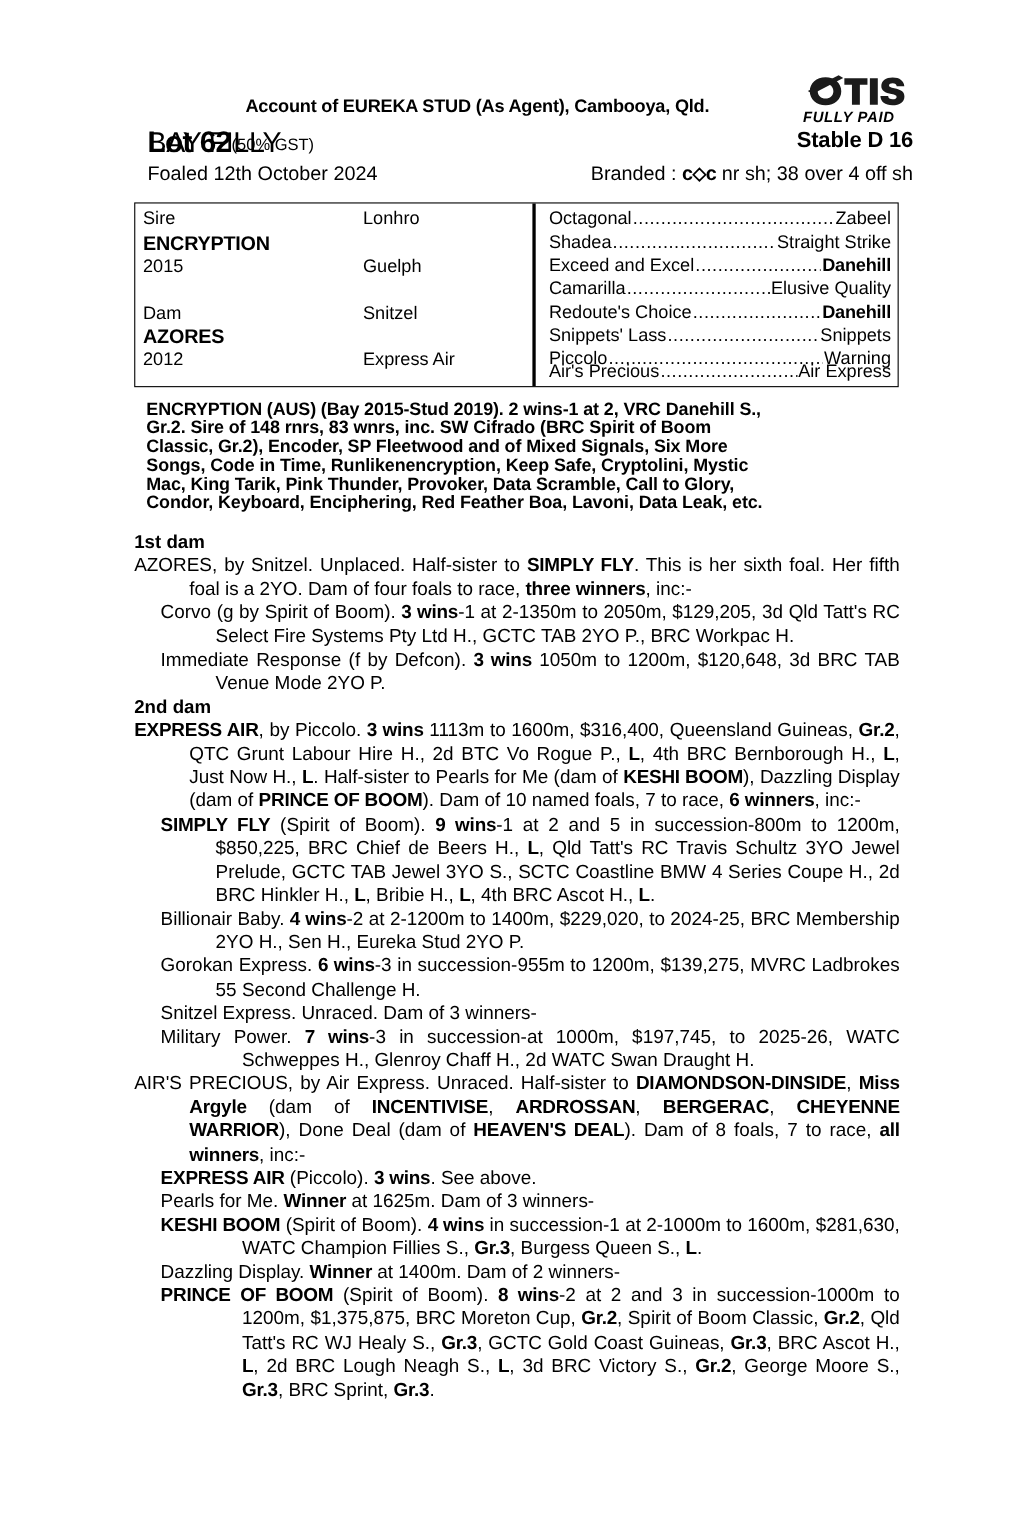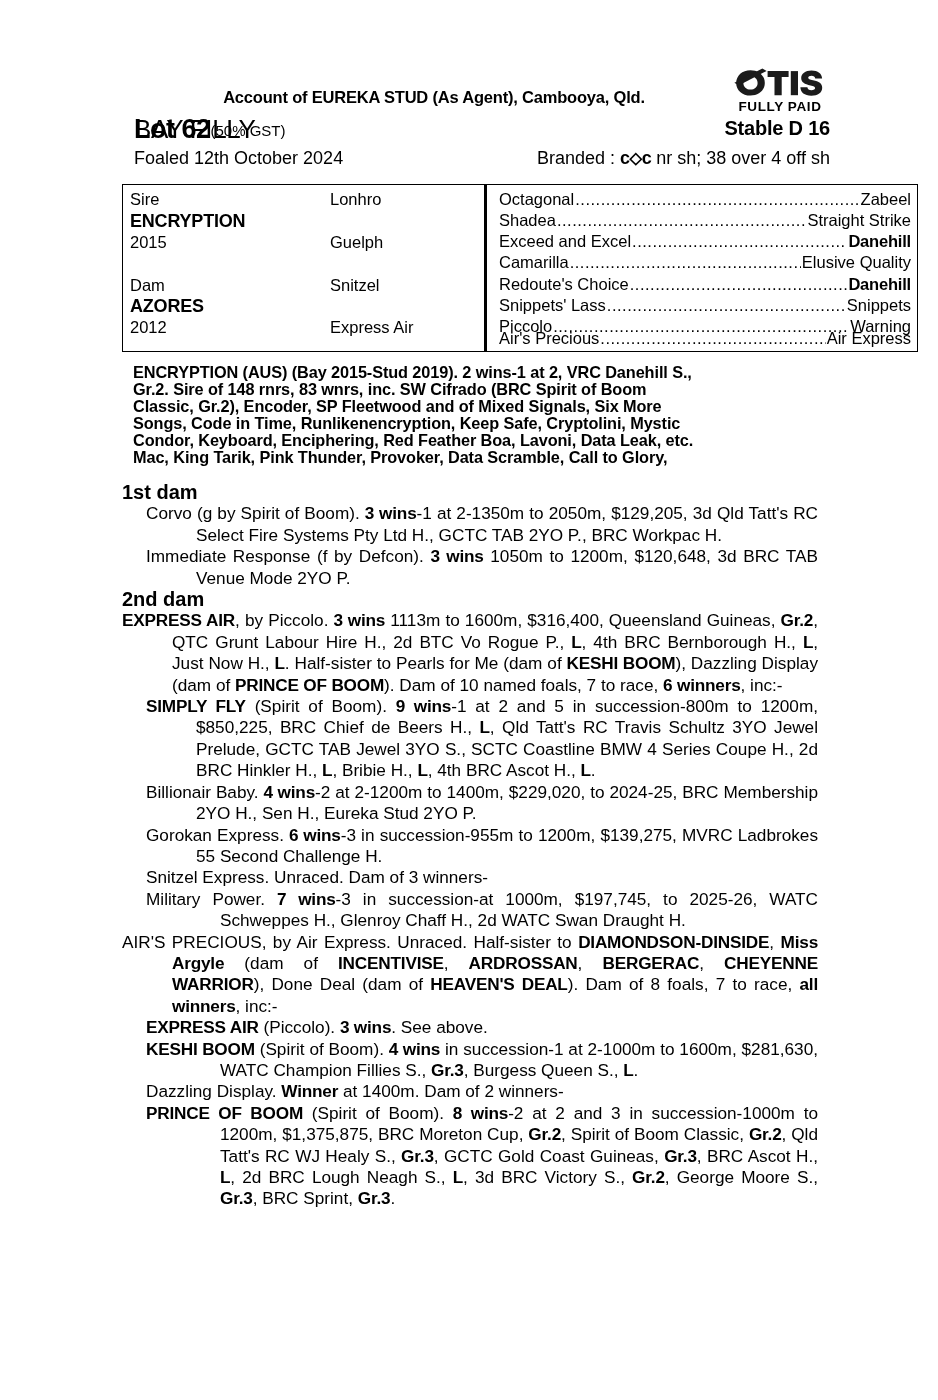--- a/index.html
+++ b/index.html
@@ -40,22 +40,23 @@
     font-size: 16.5px;
     font-weight: bold;
     letter-spacing: -0.2px;
     white-space: nowrap;
   }
   .otis-logo {
     position: absolute;
     right: 0;
     top: 6px;
     width: 100px;
-    text-align: center;
+    text-align: left;
     line-height: 1;
+    font-style: italic;
   }
   .otis-mark {
     display: block;
     height: 30px;
     position: relative;
   }
   .otis-mark svg { display: block; margin: 0 auto; }
   .otis-sub {
     display: block;
     font-size: 13.5px;
@@ -113,21 +114,21 @@
   }
   .foaled { position: absolute; left: 0; top: 0; }
   .branded { position: absolute; right: 0; top: 0; white-space: nowrap; }
   .brandsym { font-weight: bold; letter-spacing: -0.5px; }
 
   
   .ped {
     position: absolute;
     left: 122px;
     top: 184px;
-    width: 796px;
+    width: 695px;
     height: 168px;
     border: 1.5px solid #000;
     box-sizing: border-box;
   }
   .ped-left {
     position: absolute;
     left: 0; top: 0;
     width: 364px;
     height: 100%;
     box-sizing: border-box;
@@ -182,21 +183,21 @@
   .narr {
     position: absolute;
     left: 122px;
     top: 482px;
     width: 696px;
     font-size: 17.2px;
     line-height: 21.4px;
   }
   .damhead {
     font-weight: bold;
-    font-size: 20px;
+    font-size: 17px;
     margin-top: 0;
     margin-bottom: 0;
   }
   .sp-before { margin-top: 21px; }
   p.ln {
     margin: 0;
     text-align: justify;
     text-indent: 0;
   }
   p.l0i { padding-left: 50px; text-indent: -50px; }
@@ -296,37 +297,39 @@
           <span class="gg"> Air Express</span>
         </div>
     </div>
   </div>
 
   <div class="sireblock">
     <span>ENCRYPTION (AUS) (Bay 2015-Stud 2019). 2 wins-1 at 2, VRC Danehill S.,</span>
     <span>Gr.2. Sire of 148 rnrs, 83 wnrs, inc. SW Cifrado (BRC Spirit of Boom</span>
     <span>Classic, Gr.2), Encoder, SP Fleetwood and of Mixed Signals, Six More</span>
     <span>Songs, Code in Time, Runlikenencryption, Keep Safe, Cryptolini, Mystic</span>
+    <span>Mac, King Tarik, Pink Thunder, Provoker, Data Scramble, Call to Glory,</span>
     <span>Condor, Keyboard, Enciphering, Red Feather Boa, Lavoni, Data Leak, etc.</span>
-    <span>Mac, King Tarik, Pink Thunder, Provoker, Data Scramble, Call to Glory,</span>
   </div>
 
   <div class="narr">
     <p class="ln damhead">1st dam</p>
+    <p class="ln l0i" id="d1-intro"><span>AZORES, by Snitzel. Unplaced. Half-sister to </span><span class="nb">SIMPLY FLY</span><span>. This is her sixth foal. Her fifth foal is a 2YO. Dam of four foals to race, </span><span class="nb">three winners</span><span>, inc:-</span></p>
     <p class="ln l1" id="d1-p0"><span>Corvo (g by Spirit of Boom). </span><span class="nb">3 wins</span><span>-1 at 2-1350m to 2050m, $129,205, 3d Qld Tatt's RC Select Fire Systems Pty Ltd H., GCTC TAB 2YO P., BRC Workpac H.</span></p>
     <p class="ln l1" id="d1-p2"><span>Immediate Response (f by Defcon). </span><span class="nb">3 wins</span><span> 1050m to 1200m, $120,648, 3d BRC TAB Venue Mode 2YO P.</span></p>
 
     <p class="ln damhead sp-before">2nd dam</p>
     <p class="ln l0i" id="d2-intro"><span class="nb">EXPRESS AIR</span><span>, by Piccolo. </span><span class="nb">3 wins</span><span> 1113m to 1600m, $316,400, Queensland Guineas, </span><span class="nb">Gr.2</span><span>, QTC Grunt Labour Hire H., 2d BTC Vo Rogue P., </span><span class="nb">L</span><span>, 4th BRC Bernborough H., </span><span class="nb">L</span><span>, Just Now H., </span><span class="nb">L</span><span>. Half-sister to Pearls for Me (dam of </span><span class="nb">KESHI BOOM</span><span>), Dazzling Display (dam of </span><span class="nb">PRINCE OF BOOM</span><span>). Dam of 10 named foals, 7 to race, </span><span class="nb">6 winners</span><span>, inc:-</span></p>
     <p class="ln l1" id="d2-p0"><span class="nb">SIMPLY FLY</span><span> (Spirit of Boom). </span><span class="nb">9 wins</span><span>-1 at 2 and 5 in succession-800m to 1200m, $850,225, BRC Chief de Beers H., </span><span class="nb">L</span><span>, Qld Tatt's RC Travis Schultz 3YO Jewel Prelude, GCTC TAB Jewel 3YO S., SCTC Coastline BMW 4 Series Coupe H., 2d BRC Hinkler H., </span><span class="nb">L</span><span>, Bribie H., </span><span class="nb">L</span><span>, 4th BRC Ascot H., </span><span class="nb">L</span><span>.</span></p>
     <p class="ln l1" id="d2-p1"><span>Billionair Baby. </span><span class="nb">4 wins</span><span>-2 at 2-1200m to 1400m, $229,020, to 2024-25, BRC Membership 2YO H., Sen H., Eureka Stud 2YO P.</span></p>
     <p class="ln l1" id="d2-p2"><span>Gorokan Express. </span><span class="nb">6 wins</span><span>-3 in succession-955m to 1200m, $139,275, MVRC Ladbrokes 55 Second Challenge H.</span></p>
     <p class="ln l1" id="d2-p3"><span>Snitzel Express. Unraced. Dam of 3 winners-</span></p>
     <p class="ln l2" id="d2-p4"><span>Military Power. </span><span class="nb">7 wins</span><span>-3 in succession-at 1000m, $197,745, to 2025-26, WATC Schweppes H., Glenroy Chaff H., 2d WATC Swan Draught H.</span></p>
 
     <p class="ln l0i" id="d3-intro"><span>AIR'S PRECIOUS, by Air Express. Unraced. Half-sister to </span><span class="nb">DIAMONDSON-DINSIDE</span><span>, </span><span class="nb">Miss Argyle</span><span> (dam of </span><span class="nb">INCENTIVISE</span><span>, </span><span class="nb">ARDROSSAN</span><span>, </span><span class="nb">BERGERAC</span><span>, </span><span class="nb">CHEYENNE WARRIOR</span><span>), Done Deal (dam of </span><span class="nb">HEAVEN'S DEAL</span><span>). Dam of 8 foals, 7 to race, </span><span class="nb">all winners</span><span>, inc:-</span></p>
     <p class="ln l1" id="d3-p0"><span class="nb">EXPRESS AIR</span><span> (Piccolo). </span><span class="nb">3 wins</span><span>. See above.</span></p>
+    <p class="ln l1" id="d3-p1"><span>Pearls for Me. </span><span class="nb">Winner</span><span> at 1625m. Dam of 3 winners-</span></p>
     <p class="ln l2" id="d3-p2"><span class="nb">KESHI BOOM</span><span> (Spirit of Boom). </span><span class="nb">4 wins</span><span> in succession-1 at 2-1000m to 1600m, $281,630, WATC Champion Fillies S., </span><span class="nb">Gr.3</span><span>, Burgess Queen S., </span><span class="nb">L</span><span>.</span></p>
     <p class="ln l1" id="d3-p3"><span>Dazzling Display. </span><span class="nb">Winner</span><span> at 1400m. Dam of 2 winners-</span></p>
     <p class="ln l2" id="d3-p4"><span class="nb">PRINCE OF BOOM</span><span> (Spirit of Boom). </span><span class="nb">8 wins</span><span>-2 at 2 and 3 in succession-1000m to 1200m, $1,375,875, BRC Moreton Cup, </span><span class="nb">Gr.2</span><span>, Spirit of Boom Classic, </span><span class="nb">Gr.2</span><span>, Qld Tatt's RC WJ Healy S., </span><span class="nb">Gr.3</span><span>, GCTC Gold Coast Guineas, </span><span class="nb">Gr.3</span><span>, BRC Ascot H., </span><span class="nb">L</span><span>, 2d BRC Lough Neagh S., </span><span class="nb">L</span><span>, 3d BRC Victory S., </span><span class="nb">Gr.2</span><span>, George Moore S., </span><span class="nb">Gr.3</span><span>, BRC Sprint, </span><span class="nb">Gr.3</span><span>.</span></p>
   </div>
 
 </div>
 
 </body></html>

